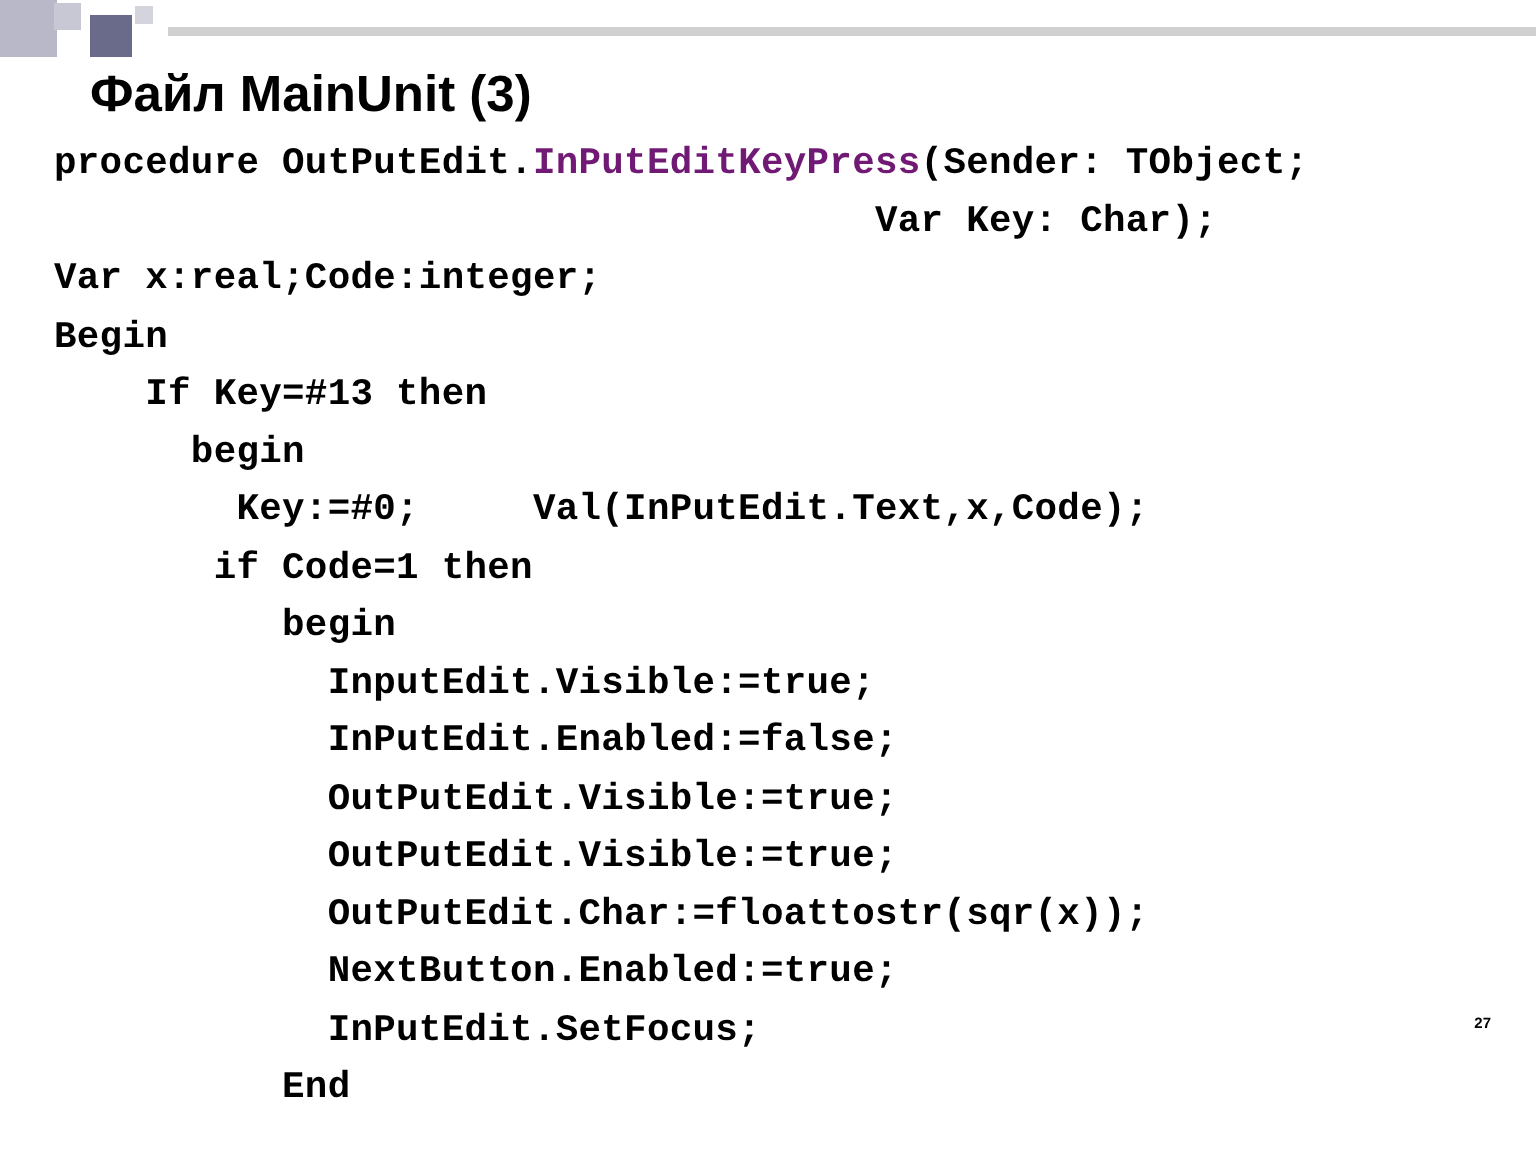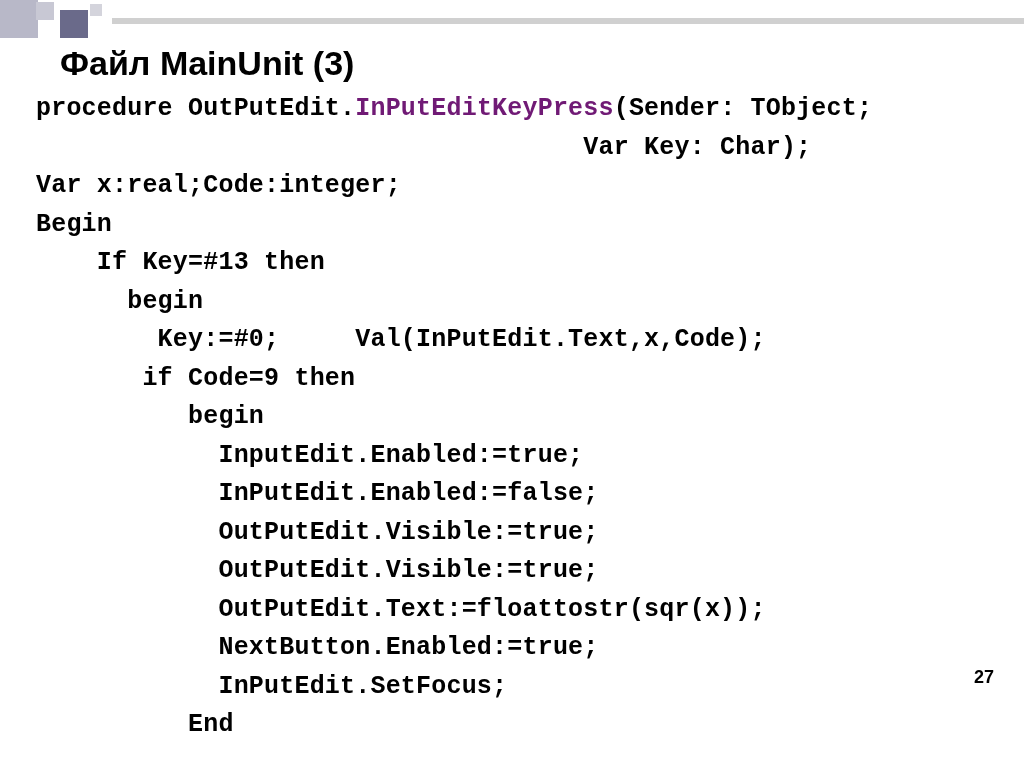--- a/index.html
+++ b/index.html
@@ -84,21 +84,21 @@
     white-space: pre;
     letter-spacing: 0.2px;
   }
   .hl {
     color: #701a75;
   }
   .pagenum {
     position: absolute;
     right: 30px;
     bottom: 28px;
-    font-size: 18px;
+    font-size: 10px;
     font-family: Arial, sans-serif;
     color: #000;
     font-weight: bold;
   }
 </style>
 </head>
 <body>
 
 <div class="slide">
 
@@ -112,26 +112,26 @@
 
   <div class="title">Файл MainUnit (3)</div>
 
   <div class="code"><span><span>procedure OutPutEdit.</span><span class="hl">InPutEditKeyPress</span><span>(Sender: TObject;</span></span>
 <span>                                    Var Key: Char);</span>
 <span>Var x:real;Code:integer;</span>
 <span>Begin</span>
 <span>    If Key=#13 then</span>
 <span>      begin</span>
 <span>        Key:=#0;     Val(InPutEdit.Text,x,Code);</span>
-<span>       if Code=9 then</span>
+<span>       if Code=1 then</span>
 <span>          begin</span>
-<span>            InputEdit.Enabled:=true;</span>
+<span>            InputEdit.Visible:=true;</span>
 <span>            InPutEdit.Enabled:=false;</span>
 <span>            OutPutEdit.Visible:=true;</span>
 <span>            OutPutEdit.Visible:=true;</span>
-<span>            OutPutEdit.Text:=floattostr(sqr(x));</span>
+<span>            OutPutEdit.Char:=floattostr(sqr(x));</span>
 <span>            NextButton.Enabled:=true;</span>
 <span>            InPutEdit.SetFocus;</span>
 <span>          End</span></div>
 
   <div class="pagenum">27</div>
 
 </div>
 
 </body></html>

